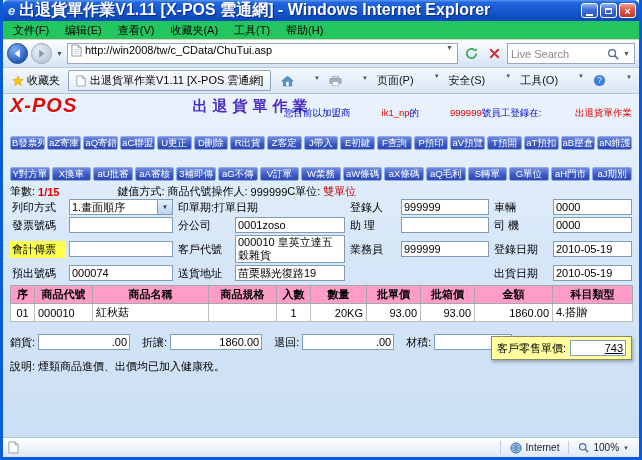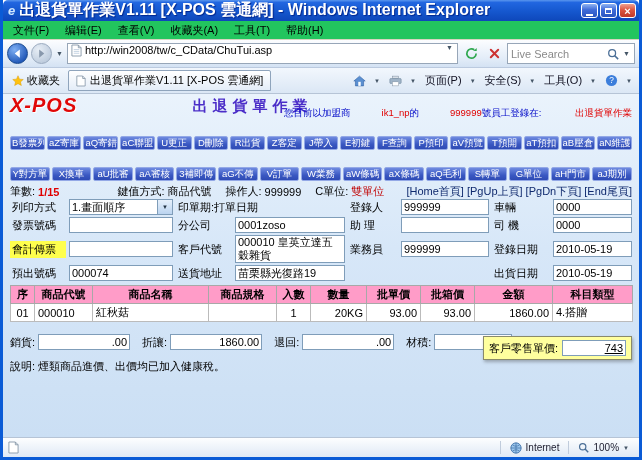--- a/index.html
+++ b/index.html
@@ -41,42 +41,42 @@
   .search-text { flex:1; font-size:11px; color:#8A8A8A; white-space:nowrap; overflow:hidden; }
   
   .tabbar { height:26px; flex:0 0 26px; background:linear-gradient(180deg,#F2F7FD,#DBE7F5);
             border-bottom:1px solid #B6C4D6; display:flex; align-items:center; gap:3px; padding:0 4px; }
   .fav-btn { display:flex; align-items:center; gap:3px; font-size:11px; padding:2px 5px; white-space:nowrap; }
   .tab { display:flex; align-items:center; gap:4px; font-size:11px; height:21px; padding:0 7px;
          background:linear-gradient(#fff,#E4EDF8); border:1px solid #8FA4BC; border-radius:2px 2px 0 0;
          max-width:215px; }
   .tab .t { white-space:nowrap; overflow:hidden; }
   .spacer { flex:1; }
-  .cmd { display:flex; align-items:center; gap:8px; font-size:11px; color:#112; padding:2px 3px; white-space:nowrap; }
+  .cmd { display:flex; align-items:flex-start; gap:20px; font-size:11px; color:#112; padding:2px 3px; white-space:nowrap; }
   .caret { font-size:6px; color:#456; }
   
   .content { flex:1 1 auto; background:linear-gradient(180deg,#EAF3FC 0%,#D7E7F8 45%,#CBDFF4 100%);
              padding:2px 7px; position:relative; overflow:hidden; }
   .page-header { position:relative; height:23px; }
   .logo { position:absolute; left:0; top:-2px; font-size:20px; font-weight:bold; font-style:italic;
           color:#E00808; text-shadow:1px 1px 0 #fff; letter-spacing:1px; }
   .page-title { position:absolute; left:125px; width:235px; top:1px; text-align:center; font-size:15px;
                 font-weight:bold; color:#4B2EC8; letter-spacing:5px; white-space:nowrap; }
   .login-info { position:absolute; right:0; top:11px; font-size:9.5px; white-space:nowrap; }
   .login-info .blue { color:#0008C8; } .login-info .red { color:#E00000;margin-left:31px; }
   .btn-row { display:flex; gap:2px; margin-top:17px; }
   .xbtn { flex:1 1 0; min-width:0; height:14px; padding:0 1px; font-size:9.5px; line-height:12px; color:#fff;
           background:linear-gradient(180deg,#6E8AE0,#3A58C2 60%,#2E4AB4); border:1px solid #93A8E6;
           border-radius:2px; white-space:nowrap; overflow:hidden; font-family:inherit; cursor:pointer; }
   .kv-row { display:flex; align-items:center; margin-top:3px; font-size:11px; white-space:nowrap; }
   .kv-row .red { color:#E00000; font-weight:bold; margin-left:3px; }
   .kv-row .dred { color:#C00000; margin-left:3px; }
   .kv-row .val { margin-left:3px; }
   .kv-row .lbl2 { margin-left:58px; }
-  .kv-row .lbl3 { margin-left:14px; }
+  .kv-row .lbl3 { }
   .kv-row .keys { margin-left:auto; color:#102A6E; }
   
   .form-grid { display:grid; grid-template-columns:56px 104px 56px 110px 50px 88px 58px 1fr;
                column-gap:3px; row-gap:2px; align-items:center; margin-top:0; font-size:11px; }
   .flabel { padding-left:2px; white-space:nowrap; overflow:hidden; color:#000; }
   .flabel.yellow { background:#FFFF4D; padding:1px 2px; }
   .inp { width:100%; height:16px; border:1px solid #7F9DB9; background:#fff; font-size:11px;
          font-family:inherit; padding:0 2px; color:#000; }
   .inp.num { text-align:right; }
   .fake-select { display:flex; align-items:stretch; height:16px; border:1px solid #7F9DB9; background:#fff; }
@@ -94,21 +94,21 @@
                     white-space:nowrap; overflow:hidden; }
   .al-c{text-align:center}.al-r{text-align:right}.al-l{text-align:left}
   
   .summary-row { position:relative; display:flex; align-items:center; gap:3px; margin-top:5px;
                  font-size:11px; height:18px; }
   .summary-row .grp { margin-right:9px; display:flex; align-items:center; gap:3px;margin-top:12px; }
   .w92 { width:92px; } .w78 { width:78px; }
   .retail-box { position:absolute; right:0; top:9px; z-index:5; background:#FFFF9E;
                 border:1px solid #8A8A6A; box-shadow:1px 2px 3px rgba(50,50,50,.35);
                 display:flex; align-items:center; gap:4px; padding:3px 5px; font-size:11px; }
-  .retail-box input { width:64px;text-decoration:underline; }
+  .retail-box input { width:56px;text-decoration:underline; }
   .note { margin-top:14px; font-size:11px; color:#000; }
   
   .statusbar { height:20px; flex:0 0 20px; background:linear-gradient(180deg,#FDFEFF,#DFE9F5);
                border-top:1px solid #B6C4D6; display:flex; align-items:center; font-size:10px;
                color:#223; padding:0 5px; gap:4px; }
   .sb-sep { width:1px; height:13px; background:#C0CCDC; }
   .sb-panel { display:flex; align-items:center; gap:4px; padding:0 5px; white-space:nowrap; }
 </style>
 </head>
 <body>
@@ -276,21 +276,20 @@
 
     <div class="kv-row">
       <span>筆數:</span>
       <span class="red">1/15</span>
       <span class="lbl2">鍵值方式:</span>
       <span class="val">商品代號</span>
       <span class="lbl3">操作人:</span>
       <span class="val">999999</span>
       <span class="lbl3">C單位:</span>
       <span class="dred">雙單位</span>
-      <span class="keys">[Home首頁] [PgUp上頁] [PgDn下頁] [End尾頁]</span>
     </div>
 
     <div class="form-grid">
 
       <span class="flabel">列印方式</span>
       <span class="fake-select">
         <span class="sel-text">1.畫面順序</span>
         <span class="dd">▼</span>
       </span>
       <span class="flabel span2">印單期:打單日期</span>

